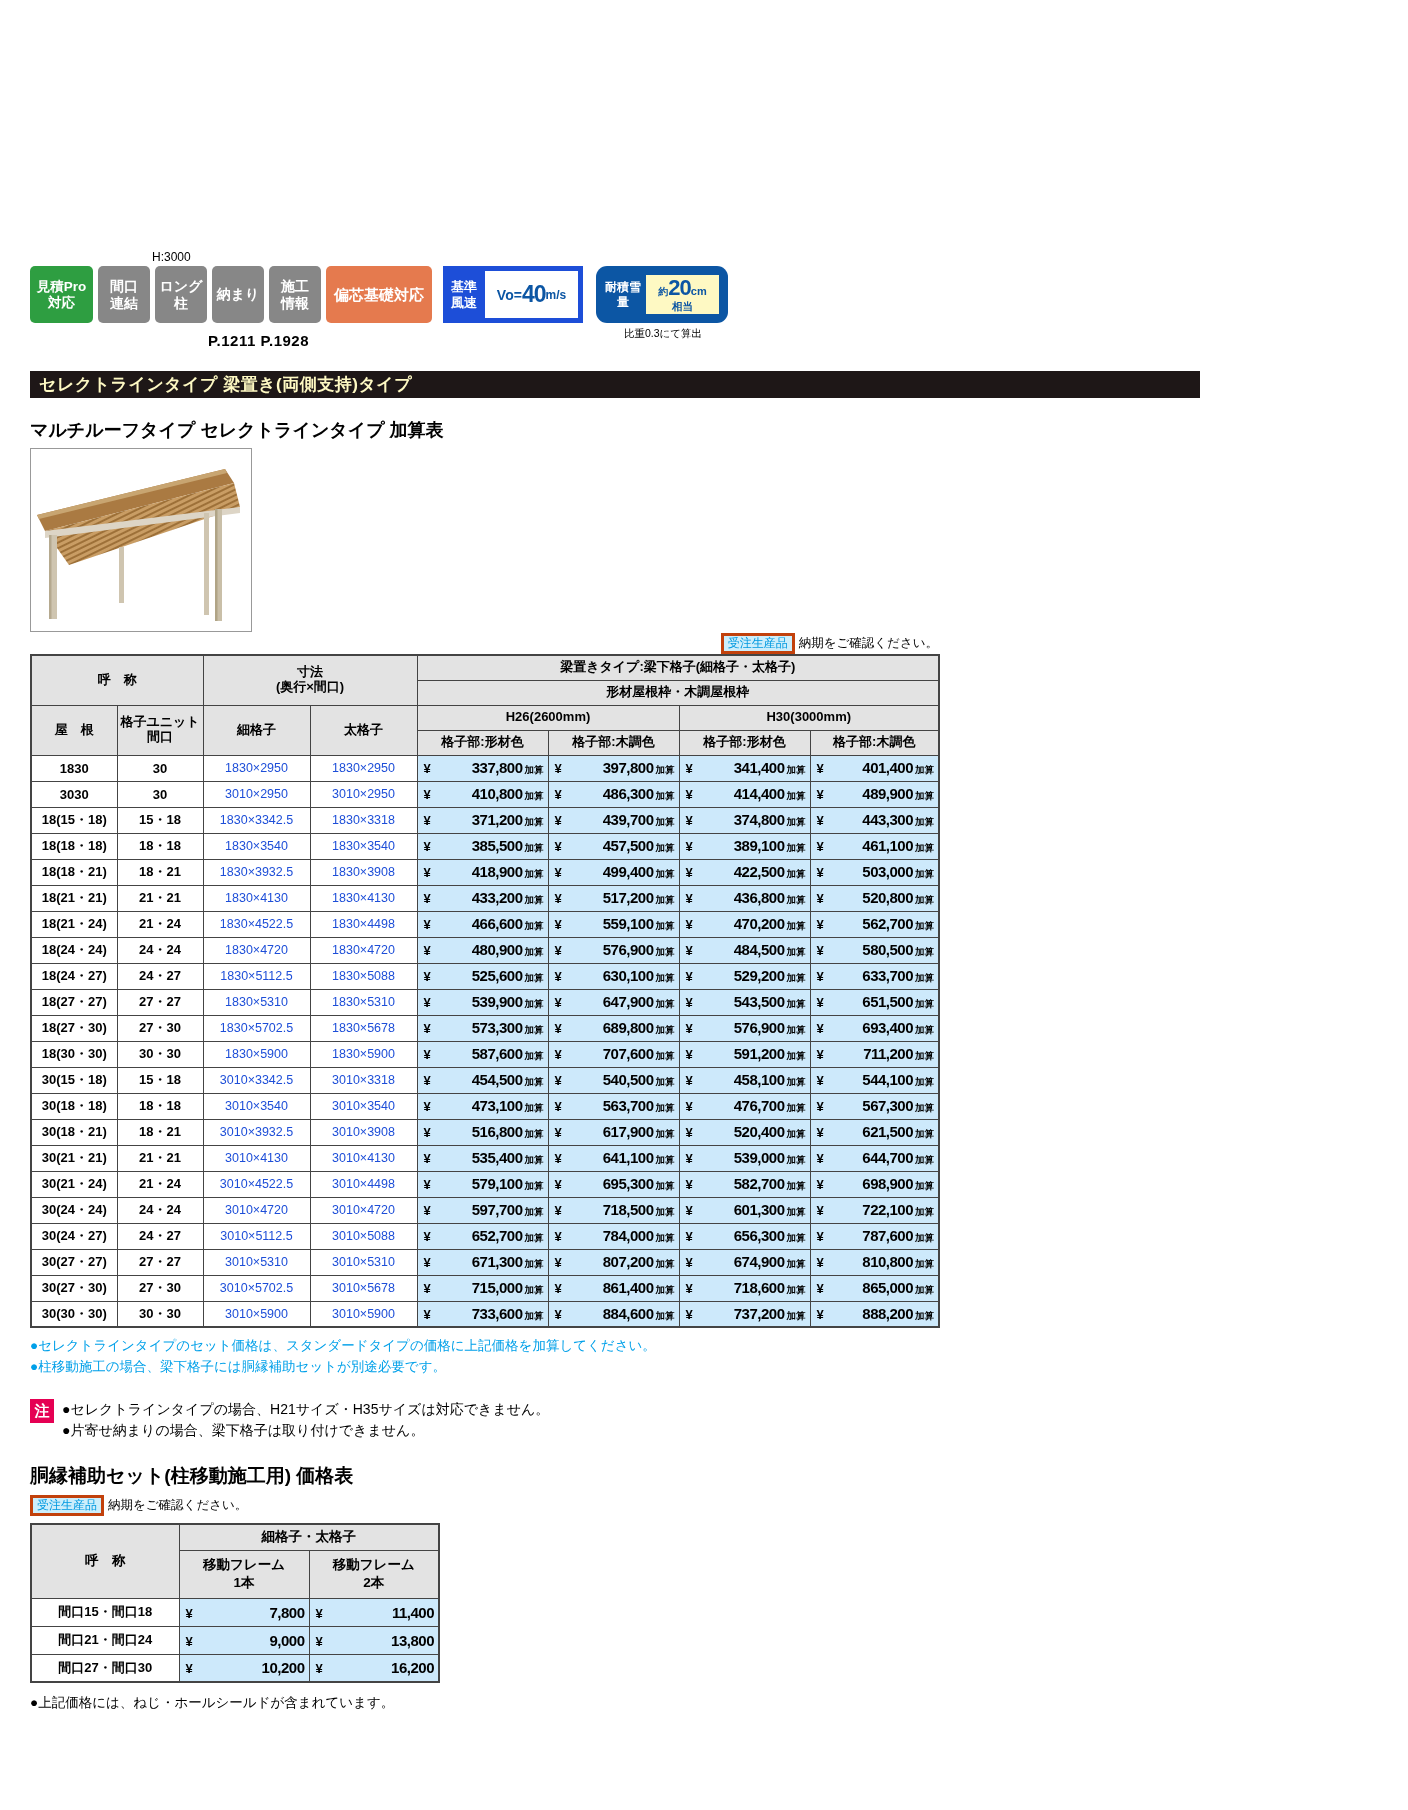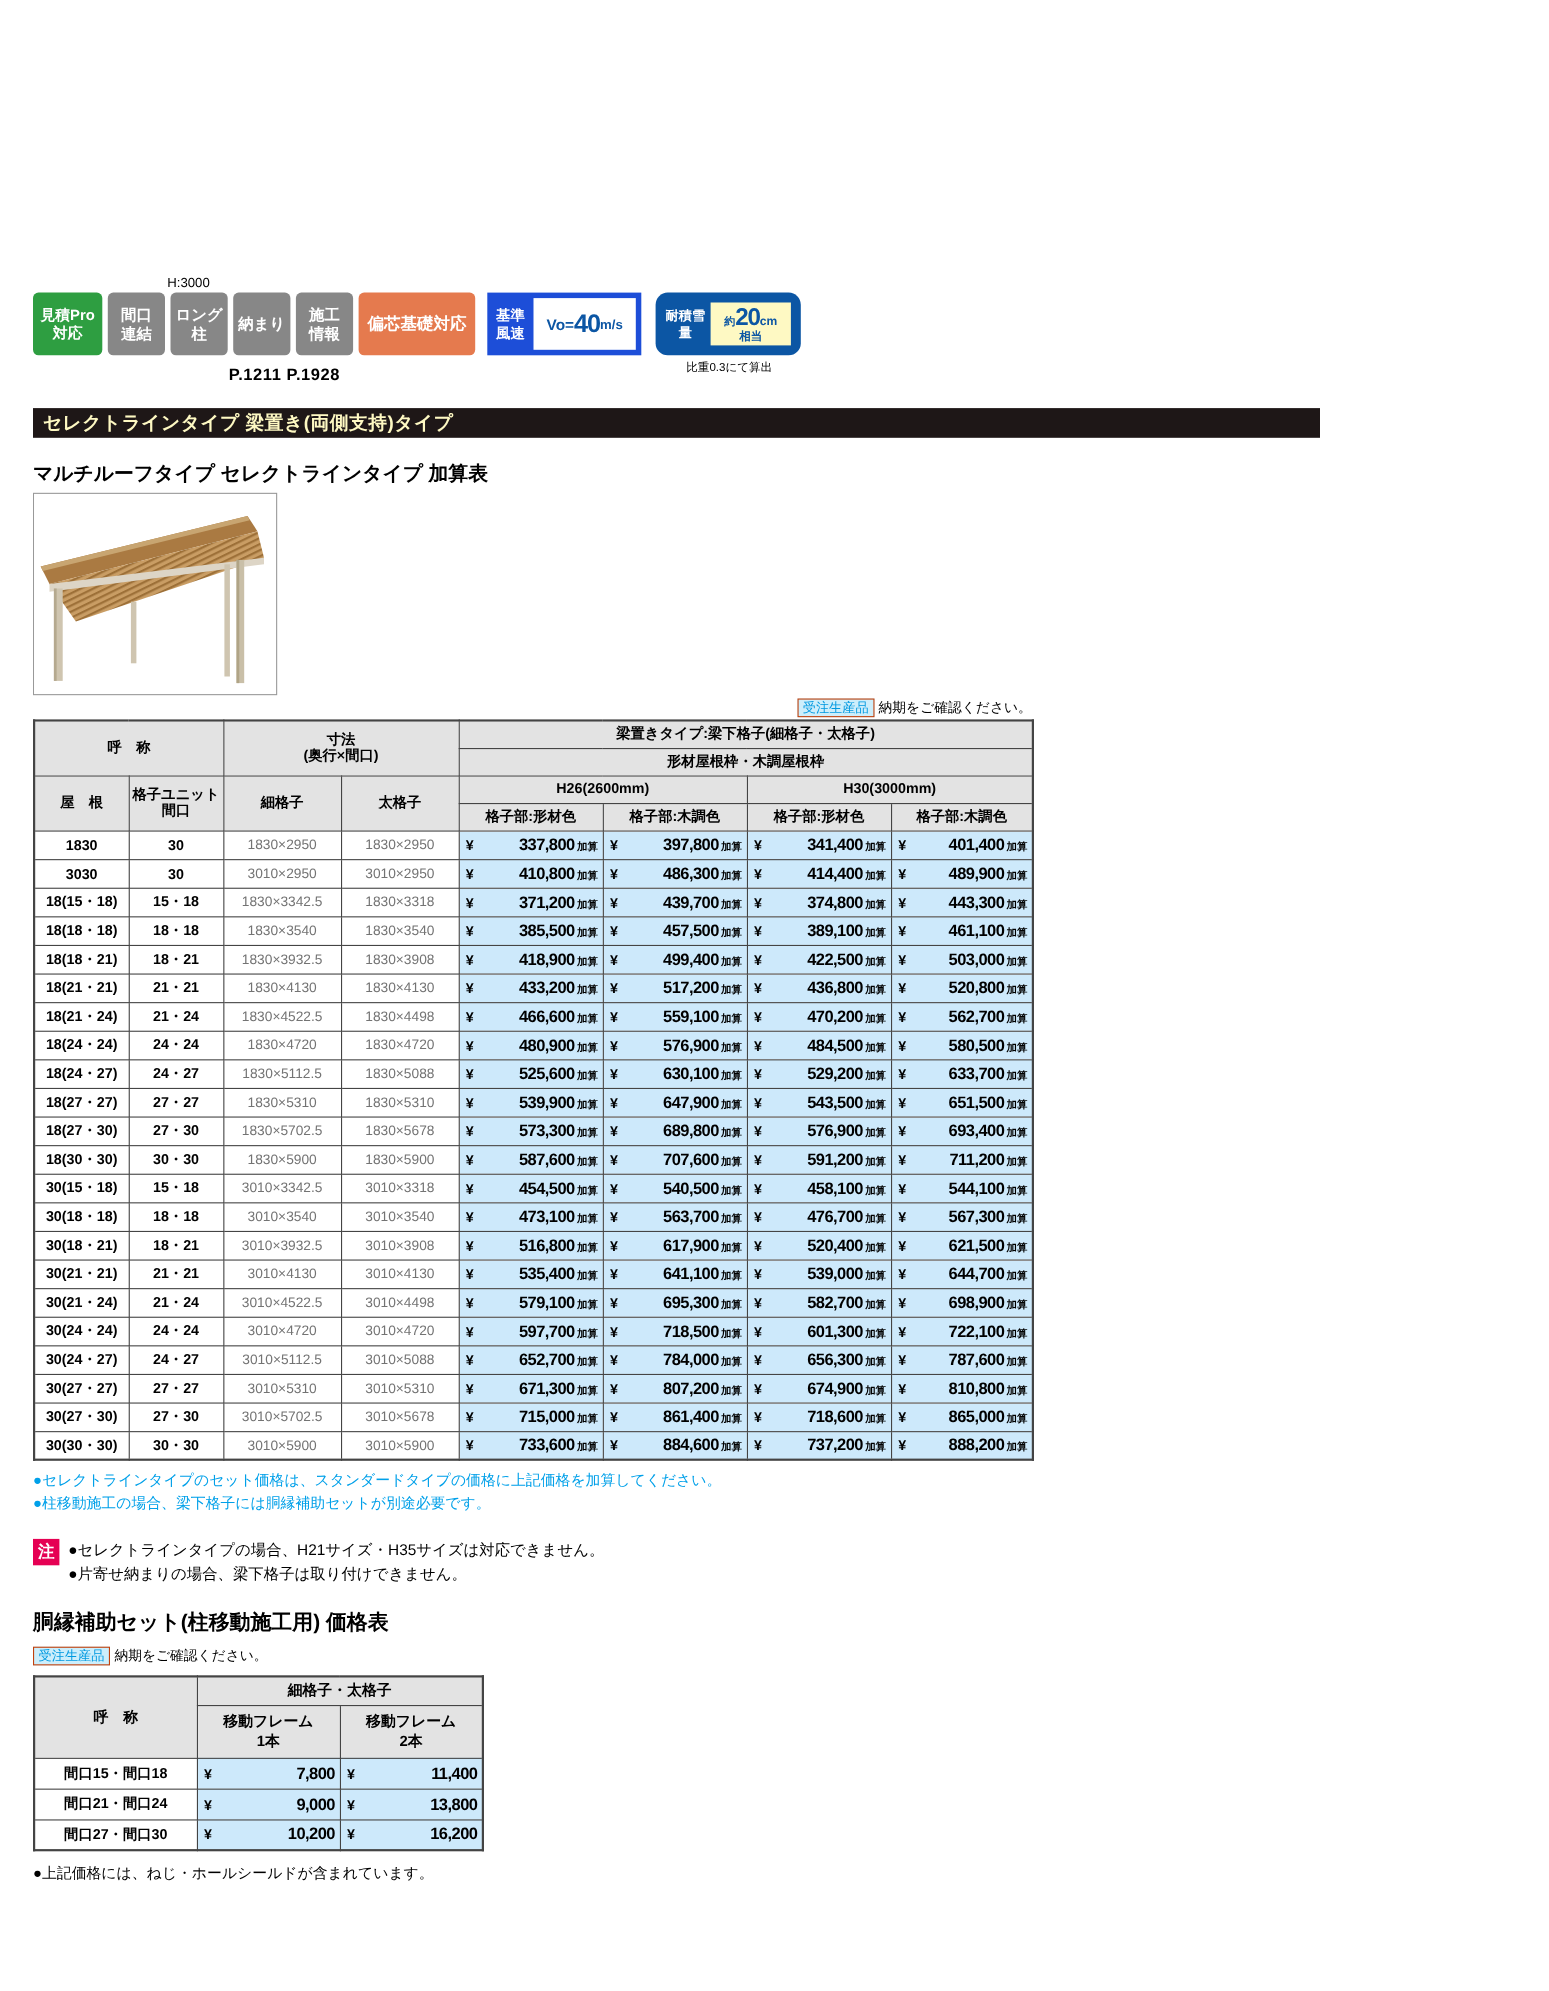--- a/index.html
+++ b/index.html
@@ -31,31 +31,31 @@
   .p-refs{position:absolute;left:178px;top:9px;font-size:15px;font-weight:bold;letter-spacing:.5px;}
   .snow-foot{position:absolute;left:540px;top:4px;width:132px;text-align:right;font-size:10.5px;}
 
   
   .section-bar{margin-top:18px;width:1170px;height:27px;background:#1e1717;color:#fef9c3;font-size:17px;font-weight:bold;line-height:27px;padding-left:9px;box-sizing:border-box;letter-spacing:.5px;}
   .subtitle{margin-top:20px;font-size:18px;font-weight:bold;line-height:24px;}
   .photo{margin-top:6px;width:222px;height:184px;border:1px solid #999;box-sizing:border-box;background:#fff;}
   .order-row{display:flex;align-items:center;height:17px;font-size:12.5px;}
   .order-row.main{width:908px;justify-content:flex-end;margin-top:3px;}
   .order-row.sub{justify-content:flex-start;margin-top:8px;}
-  .order-badge{border:1px solid #c2410c;background:#cdeefb;color:#0099e0;font-size:12px;line-height:15px;padding:0 4px;margin-right:4px;}
+  .order-badge{border:3px solid #c2410c;background:#cdeefb;color:#0099e0;font-size:12px;line-height:15px;padding:0 4px;margin-right:4px;}
 
   
   table{border-collapse:collapse;table-layout:fixed;}
   .main-table{margin-top:2px;width:908px;border:2px solid #444;}
   .main-table th,.main-table td{border:1px solid #444;padding:0;overflow:hidden;}
   .main-table th{background:#e3e3e3;font-size:13px;font-weight:bold;white-space:pre-line;line-height:1.15;}
   .main-table thead tr{height:25px;}
   .main-table tbody tr{height:26px;}
   td.name{font-weight:bold;font-size:13px;text-align:center;background:#fff;}
-  td.size{font-size:12.5px;text-align:center;background:#fff;color:#737373;}
+  td.size{font-size:12.5px;text-align:center;background:#fff;color:#1d4ed8;}
   td.price{background:#cde9fb;}
   .price-inner{display:flex;align-items:baseline;padding:0 4px 0 6px;}
   .yen{font-size:13px;font-weight:bold;}
   .val{flex:1;text-align:right;font-size:15px;font-weight:bold;letter-spacing:-0.5px;}
   .kasan{font-size:9.5px;font-weight:bold;margin-left:2px;}
 
   
   .notes-blue{margin-top:7px;font-size:13.5px;line-height:21px;color:#00a0e9;}
   .caution{margin-top:22px;display:flex;}
   .chu-badge{width:24px;height:24px;background:#e50053;color:#fff;font-size:15px;font-weight:bold;text-align:center;line-height:24px;flex:0 0 auto;margin-right:8px;}

